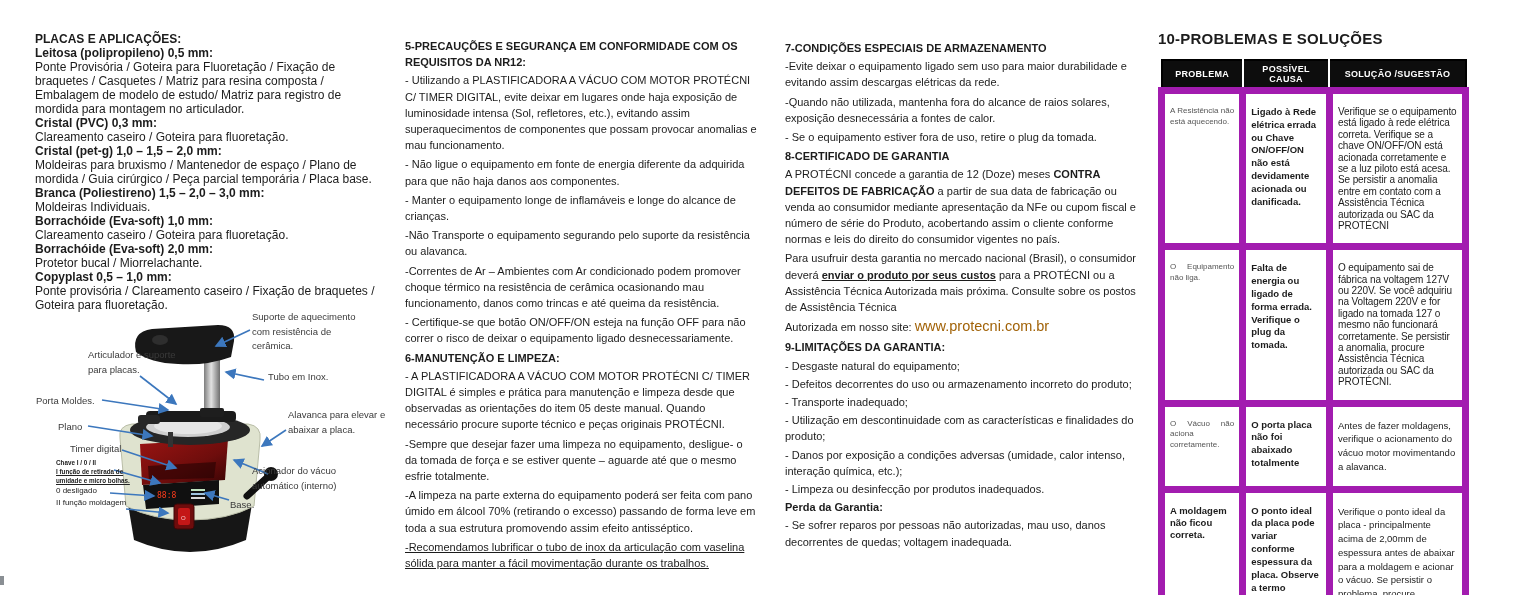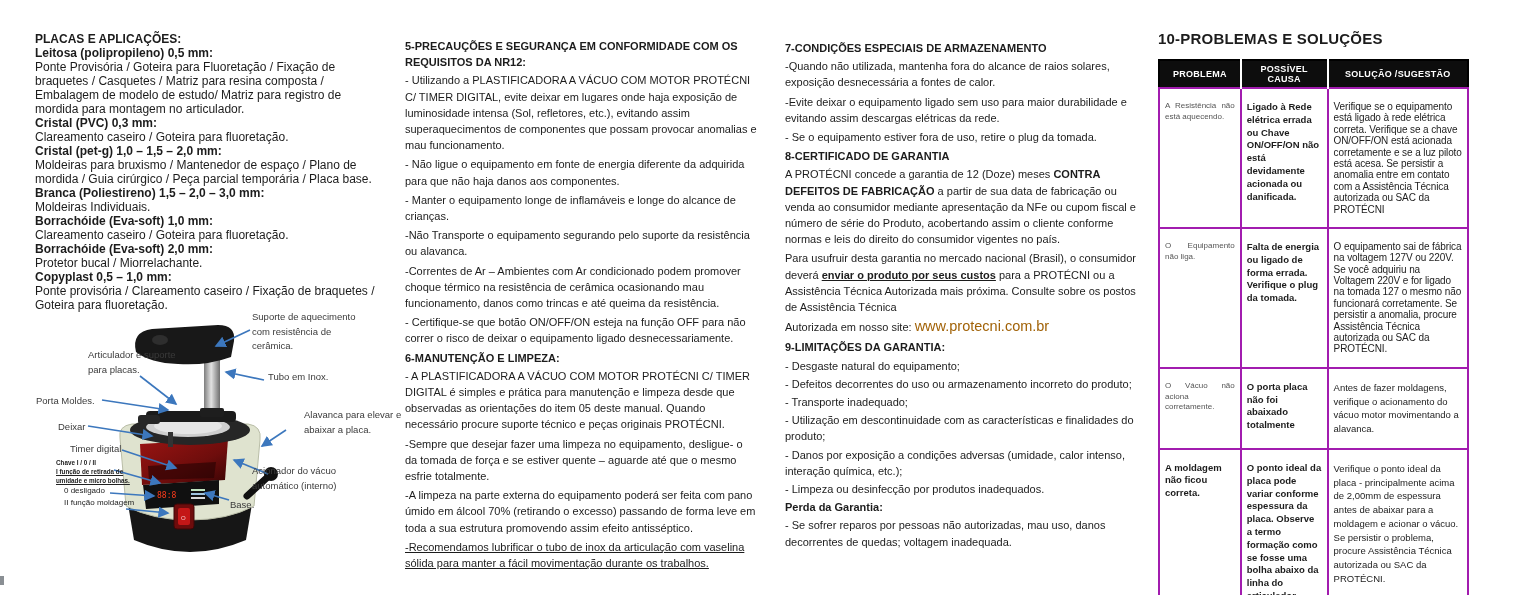--- a/index.html
+++ b/index.html
@@ -20,29 +20,29 @@
   .gap{}
   .ul-para{text-decoration:underline;}
   .link{color:#a16207;font-size:14.5px;}
   .list-item{margin:0 0 2px 0;}
   
   #diagram{left:28px;top:308px;width:372px;height:287px;position:absolute;
            font-size:9.5px;line-height:14.5px;color:#3a3a3a;}
   #diagram svg{position:absolute;left:0;top:0;}
   .dlabel{position:absolute;}
   .chave{font-size:6.3px;line-height:9px;font-weight:bold;color:#222;}
-  .chave .big{font-size:8px;line-height:12px;font-weight:normal;margin-left:8px;}
+  .chave .big{font-size:8px;line-height:12px;font-weight:normal;}
   
   #col4{left:1158px;top:30px;width:312px;}
   .t4-title{font-size:15px;font-weight:bold;margin:0 0 12px 0;letter-spacing:.2px;}
   table{border-collapse:collapse;width:311px;border:2px solid #000;}
   th{background:#0d0d0d;color:#fff;font-size:9px;font-weight:bold;
      padding:3px 8px;border-right:2px solid #fff;letter-spacing:.3px;}
   th:last-child{border-right:none;}
-  td{border:2px solid #a21caf;vertical-align:top;padding:12px 5px;}
+  td{border:7px solid #a21caf;vertical-align:top;padding:12px 5px;}
   .c-prob-g{font-size:8px;color:#555;text-align:justify;line-height:1.35;}
   .c-prob-b{font-size:9.5px;font-weight:bold;line-height:1.3;}
   .c-cause{font-size:9.5px;font-weight:bold;line-height:1.35;}
   .c-sol{font-size:9.5px;line-height:1.45;}
   .c-sol-tight{font-size:10px;line-height:1.14;letter-spacing:-.1px;font-weight:500;}
   .sol-pre{white-space:pre-line;}
   
   #edge-mark{position:absolute;left:0;top:576px;width:4px;height:9px;background:#8a8f94;}
 </style>
 </head>
@@ -139,22 +139,22 @@
       <line x1="82" y1="185" x2="126" y2="188" marker-end="url(#arr)"></line>
       <line x1="98" y1="201" x2="140" y2="205" marker-end="url(#arr)"></line>
       <line x1="240" y1="166" x2="206" y2="152" marker-end="url(#arr)"></line>
       <line x1="201" y1="192" x2="177" y2="185" marker-end="url(#arr)"></line>
     </g>
   </svg>
   <div class="dlabel" style="left:224px;top:2px;width:112px">Suporte de aquecimento com resistência de cerâmica.</div>
   <div class="dlabel" style="left:60px;top:40px;width:92px">Articulador e suporte para placas.</div>
   <div class="dlabel" style="left:240px;top:62px;width:64px">Tubo em Inox.</div>
   <div class="dlabel" style="left:8px;top:86px;width:90px">Porta Moldes.</div>
-  <div class="dlabel" style="left:30px;top:112px;width:48px">Deixar</div>
-  <div class="dlabel" style="left:276px;top:100px;width:106px">Alavanca para elevar e abaixar a placa.</div>
+  <div class="dlabel" style="left:30px;top:112px;width:48px">Plano</div>
+  <div class="dlabel" style="left:260px;top:100px;width:106px">Alavanca para elevar e abaixar a placa.</div>
   <div class="dlabel" style="left:42px;top:134px;width:80px">Timer digital</div>
   <div class="dlabel chave" style="left:28px;top:150px;width:92px">
     <div>Chave I / 0 / II</div>
     <div style="text-decoration:underline">I função de retirada de umidade e micro bolhas.</div>
     <div class="big">0 desligado</div>
     <div class="big">II função moldagem</div>
   </div>
   <div class="dlabel" style="left:224px;top:156px;width:104px">Acionador do vácuo automático (interno)</div>
   <div class="dlabel" style="left:202px;top:190px;width:42px">Base.</div>
 </div>
@@ -169,22 +169,22 @@
   <p class="para">- Certifique-se que botão ON/OFF/ON esteja na função OFF para não correr o risco de deixar o equipamento ligado desnecessariamente.</p>
   <p class="sec-title gap">6-MANUTENÇÃO E LIMPEZA:</p>
   <p class="para">- A PLASTIFICADORA A VÁCUO COM MOTOR PROTÉCNI C/ TIMER DIGITAL é simples e prática para manutenção e limpeza desde que observadas as orientações do item 05 deste manual. Quando necessário procure suporte técnico e peças originais PROTÉCNI.</p>
   <p class="para">-Sempre que desejar fazer uma limpeza no equipamento, desligue- o da tomada de força e se estiver quente – aguarde até que o mesmo esfrie totalmente.</p>
   <p class="para">-A limpeza na parte externa do equipamento poderá ser feita com pano úmido em álcool 70% (retirando o excesso) passando de forma leve em toda a sua estrutura promovendo assim efeito antisséptico.</p>
   <p class="para ul-para">-Recomendamos lubrificar o tubo de inox da articulação com vaselina sólida para manter a fácil movimentação durante os trabalhos.</p>
 </div>
 
 <div class="col" id="col3">
   <p class="sec-title">7-CONDIÇÕES ESPECIAIS DE ARMAZENAMENTO</p>
+  <p class="para">-Evite deixar o equipamento ligado sem uso para maior durabilidade e evitando assim descargas elétricas da rede.</p>
   <p class="para">-Quando não utilizada, mantenha fora do alcance de raios solares, exposição desnecessária a fontes de calor.</p>
-  <p class="para">-Evite deixar o equipamento ligado sem uso para maior durabilidade e evitando assim descargas elétricas da rede.</p>
   <p class="para">- Se o equipamento estiver fora de uso, retire o plug da tomada.</p>
   <p class="sec-title gap">8-CERTIFICADO DE GARANTIA</p>
   <p class="para"><span>A PROTÉCNI concede a garantia de 12 (Doze) meses </span><span class="b">CONTRA DEFEITOS DE FABRICAÇÃO</span><span> a partir de sua data de fabricação ou venda ao consumidor mediante apresentação da NFe ou cupom fiscal e número de série do Produto, acobertando assim o cliente conforme normas e leis do direito do consumidor vigentes no país.</span></p>
   <p class="para"><span>Para usufruir desta garantia no mercado nacional (Brasil), o consumidor deverá </span><span class="b u">enviar o produto por seus custos</span><span> para a PROTÉCNI ou a Assistência Técnica Autorizada mais próxima. Consulte sobre os postos de Assistência Técnica</span></p>
   <p class="para"><span>Autorizada em nosso site: </span><span class="link">www.protecni.com.br</span></p>
   <p class="sec-title" style="margin-top:4px">9-LIMITAÇÕES DA GARANTIA:</p>
   <p class="list-item">- Desgaste natural do equipamento;</p>
   <p class="list-item">- Defeitos decorrentes do uso ou armazenamento incorreto do produto;</p>
   <p class="list-item">- Transporte inadequado;</p>
   <p class="list-item">- Utilização em descontinuidade com as características e finalidades do produto;</p>

